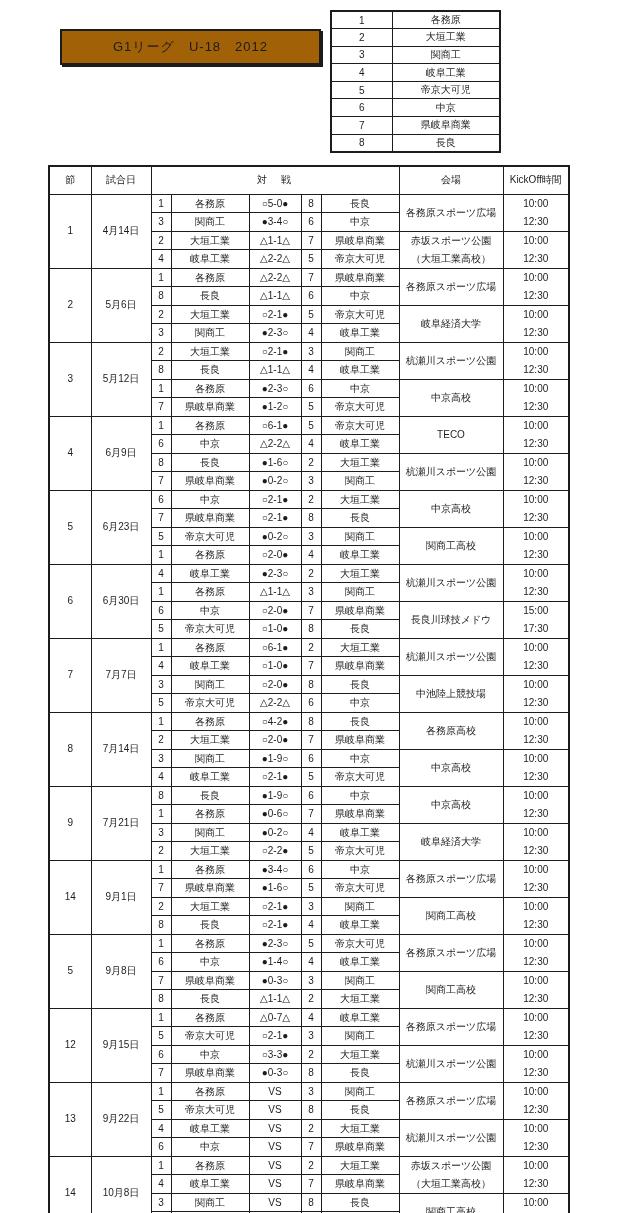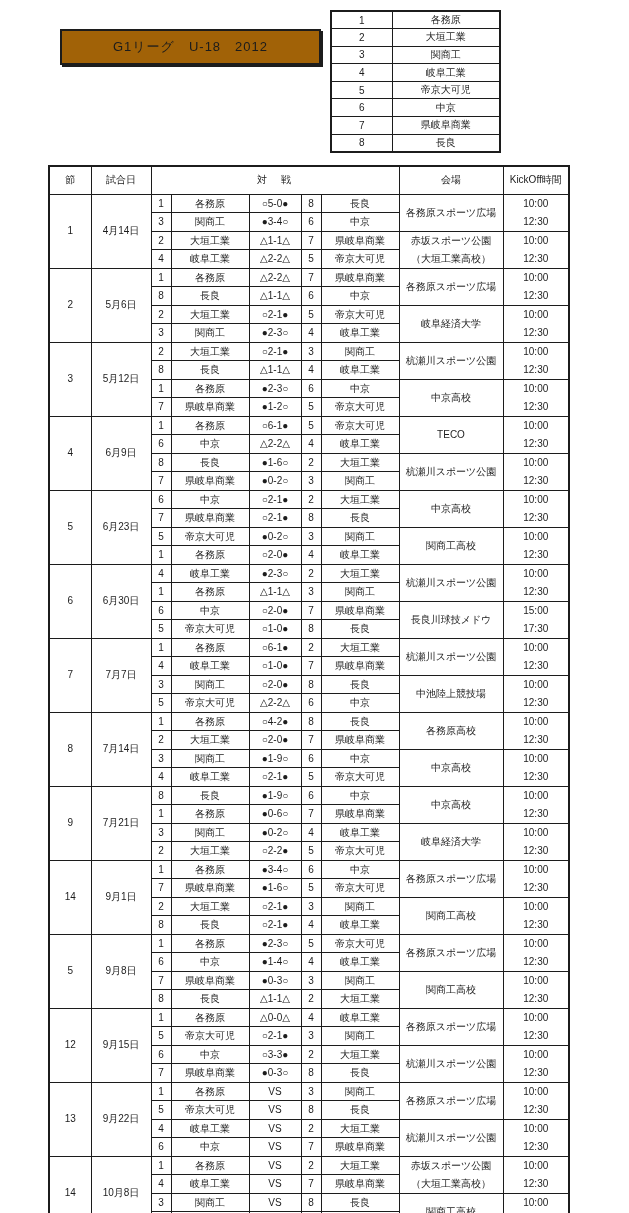--- a/index.html
+++ b/index.html
@@ -508,21 +508,21 @@
         <td class="c-team">長良</td>
         <td class="c-score">△1-1△</td>
         <td class="c-no">2</td>
         <td class="c-team">大垣工業</td>
       </tr>
       <tr>
         <td class="c-round" rowspan="4">12</td>
         <td class="c-date" rowspan="4">9月15日</td>
         <td class="c-no">1</td>
         <td class="c-team">各務原</td>
-        <td class="c-score">△0-0△</td>
+        <td class="c-score">△0-7△</td>
         <td class="c-no">4</td>
         <td class="c-team">岐阜工業</td>
         <td class="c-venue" rowspan="2">各務原スポーツ広場</td>
         <td class="c-time" rowspan="2">10:00
 12:30</td>
       </tr>
       <tr>
         <td class="c-no">5</td>
         <td class="c-team">帝京大可児</td>
         <td class="c-score">○2-1●</td>

